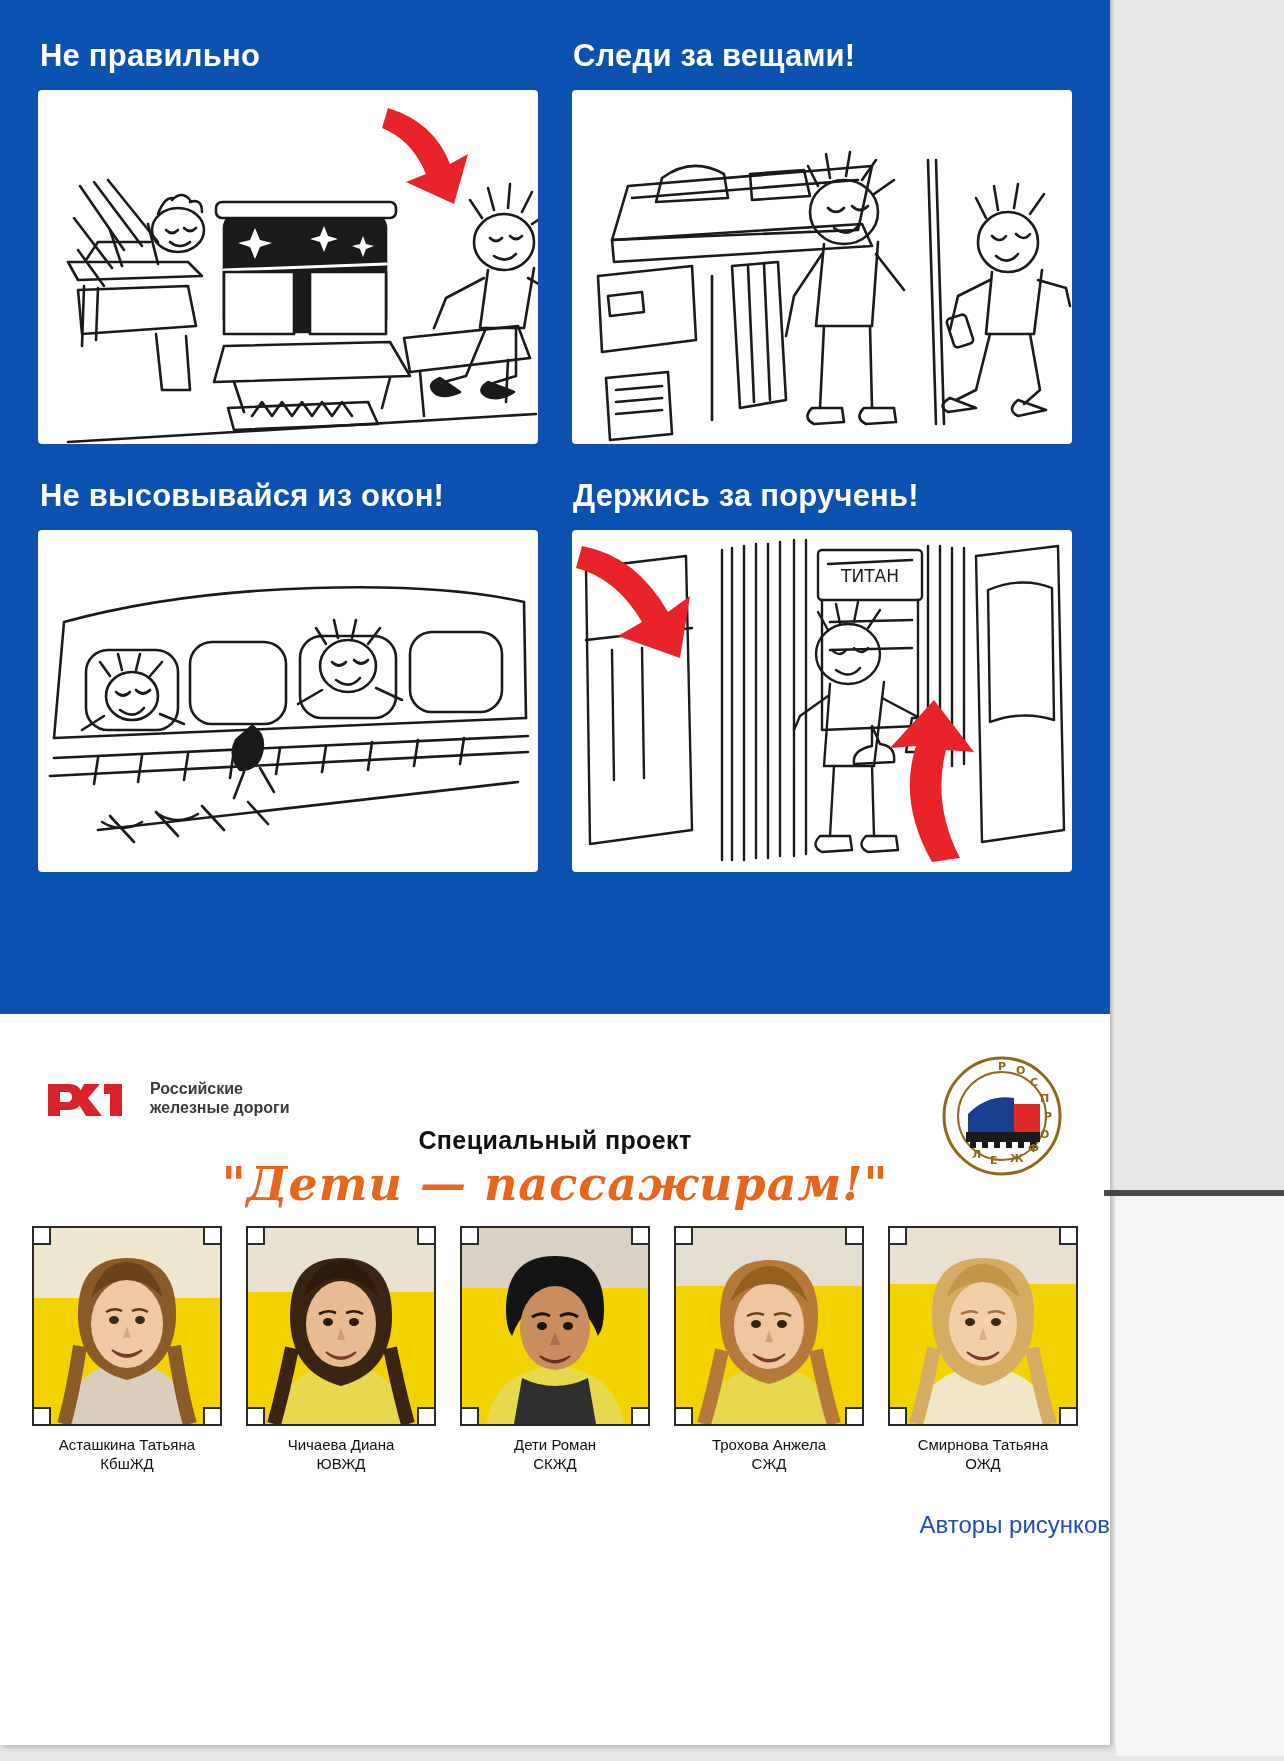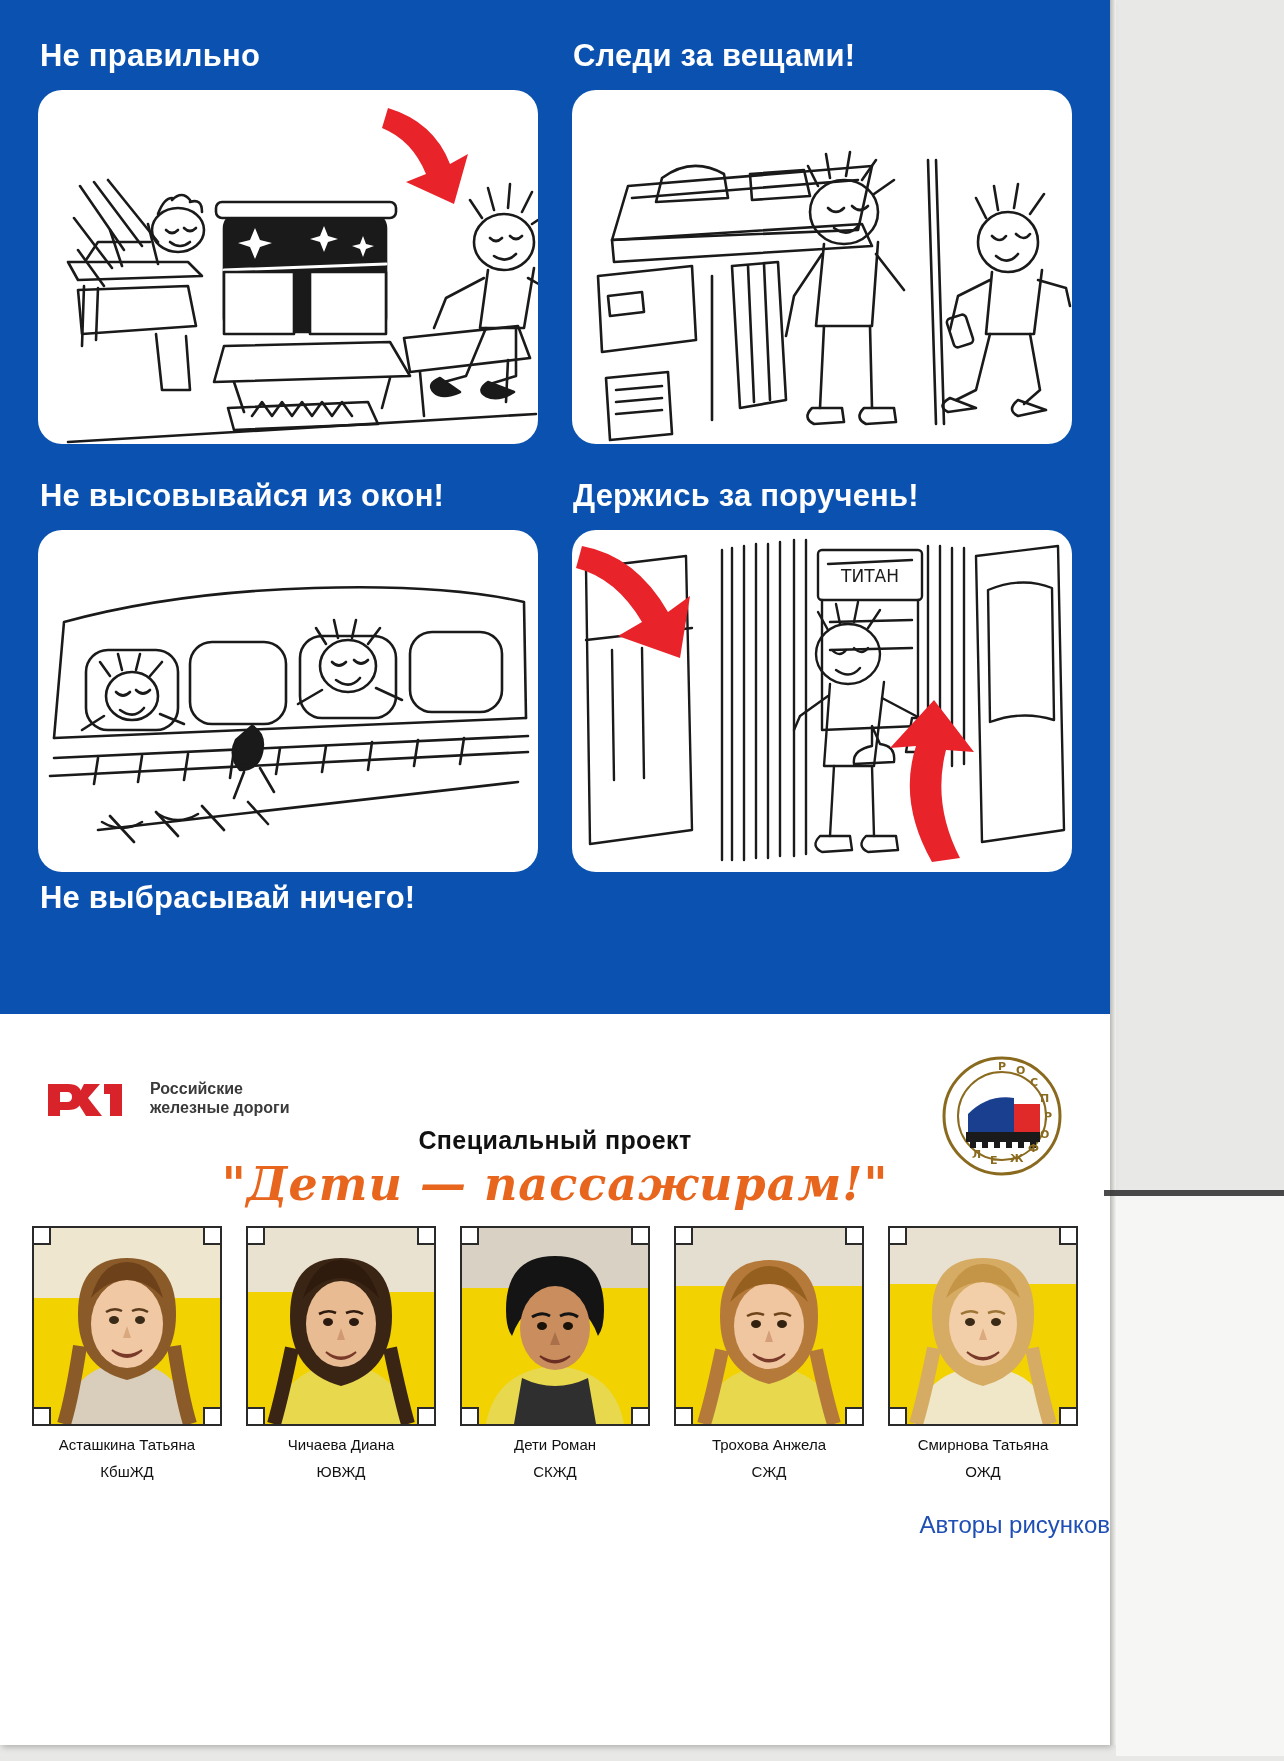--- a/index.html
+++ b/index.html
@@ -40,21 +40,21 @@
     color:#ffffff;
     font-size:31px;
     font-weight:700;
     text-align:left;
     letter-spacing:.2px;
     white-space:nowrap;
   }
   .card{
     position:absolute;
     background:#ffffff;
-    border-radius:24px;
+    border-radius:4px;
     overflow:hidden;
   }
   .card svg{display:block;}
 
   
   .white{
     position:absolute;left:0;top:1014px;width:1110px;height:731px;
     background:#ffffff;
   }
   .rzd{
@@ -90,21 +90,21 @@
   .photo .corner{
     position:absolute;width:16px;height:16px;background:#ffffff;
   }
   .c-tl{left:-1px;top:-1px;border-right:2px solid #2a2a2a;border-bottom:2px solid #2a2a2a;}
   .c-tr{right:-1px;top:-1px;border-left:2px solid #2a2a2a;border-bottom:2px solid #2a2a2a;}
   .c-bl{left:-1px;bottom:-1px;border-right:2px solid #2a2a2a;border-top:2px solid #2a2a2a;}
   .c-br{right:-1px;bottom:-1px;border-left:2px solid #2a2a2a;border-top:2px solid #2a2a2a;}
   .kid-name{
     margin-top:9px;text-align:center;font-size:15px;line-height:19px;color:#111;
   }
-  .kid-name b{font-weight:400;display:block;margin-top:8px;}
+  .kid-name b{font-weight:400;display:block;}
   .authors{
     position:absolute;left:0;top:497px;width:1110px;text-align:right;
     font-size:24px;color:#1f4fb5;font-weight:400;
   }
 </style>
 </head>
 <body>
 
 <div class="page">
 
@@ -309,21 +309,20 @@
 
         <g>
           <path d="M10 16 q54 10 86 66 l22 -16 l-10 62 l-62 -22 l24 -14 q-26 -44 -66 -54 z" fill="#e8232a"></path>
         </g>
         <g>
           <path d="M480 336 q-34 -60 -16 -116 l-26 2 l44 -48 l40 52 l-28 -2 q-14 54 14 108 z" fill="#e8232a" transform="translate(-120,-4)"></path>
         </g>
       </svg>
     </div>
 
-    <div class="cap" style="left:40px;top:880px;width:495px;">Не выбрасывай ничего!</div>
   </div>
 
   <div class="white">
 
     <div class="rzd">
       <svg width="82" height="44" viewBox="0 0 82 44">
         <path d="M4 8 L24 8 q14 0 14 13 q0 13 -14 13 L16 34 L16 40 L4 40 Z M16 16 L16 26 L23 26 q5 0 5 -5 q0 -5 -5 -5 Z" fill="#d8232a"></path>
         <path d="M40 8 L56 8 L44 22 L58 40 L42 40 L32 24 Z" fill="#d8232a"></path>
         <path d="M60 8 L78 8 L78 40 L66 40 L66 18 L60 18 Z" fill="#d8232a"></path>
       </svg>

